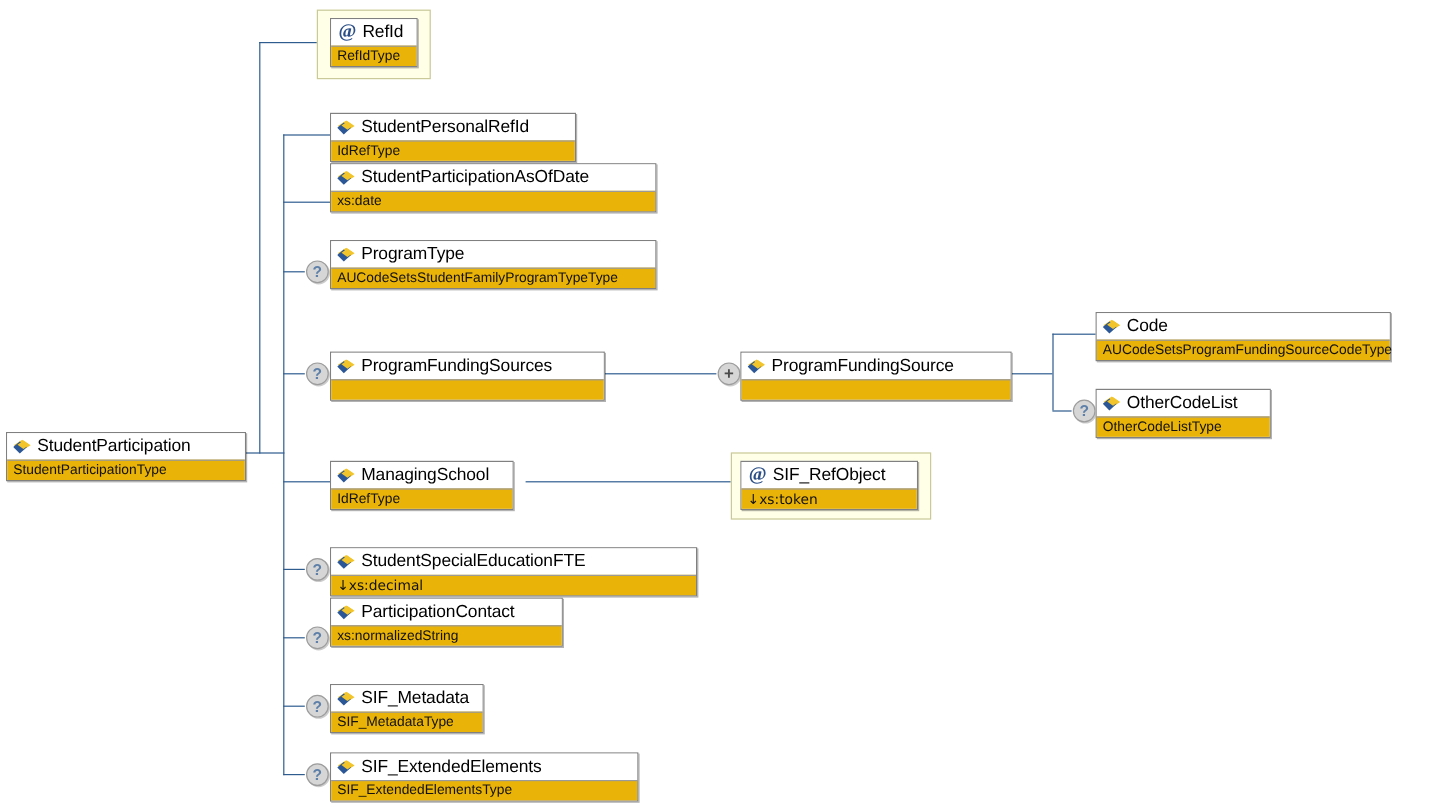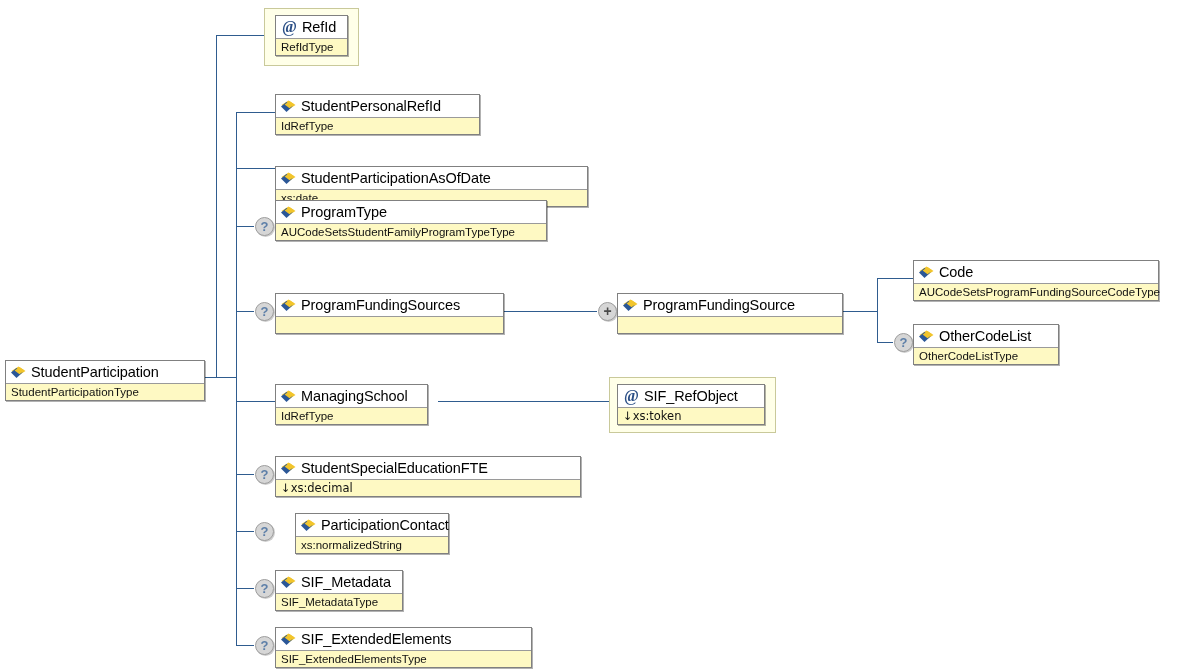--- a/index.html
+++ b/index.html
@@ -45,21 +45,21 @@
     white-space: nowrap;
   }
   .node .name-text {
     font-size: 14.5px;
     font-weight: normal;
     color: #000000;
     letter-spacing: -0.1px;
     line-height: 16px;
   }
   .node .type-row {
-    background: #fef9c3;
+    background: #eab308;
     border-top: 1px solid #9a9a9a;
     padding: 1px 5px 2px 5px;
     height: 17px;
     box-sizing: border-box;
     white-space: nowrap;
   }
   .node .type-text {
     font-size: 11.5px;
     color: #111111;
     line-height: 14px;
@@ -187,21 +187,21 @@
           <polygon points="8.5,1 13.5,4.6 8.5,8.2 3.6,4.6" fill="#f2c52c"></polygon>
         </svg>
       </span>
       <span class="name-text">StudentPersonalRefId</span>
     </div>
     <div class="type-row">
       <span class="type-text">IdRefType</span>
     </div>
   </div>
 
-  <div class="node" style="left:275px; top:166px; width:313px;">
+  <div class="node" style="left:275px; top:136px; width:272px;">
     <div class="name-row">
       <span class="icon icon-element">
         <svg width="15" height="13" viewBox="0 0 15 13">
           <polygon points="7.5,0.5 14.5,5 7.5,9.5 0.5,5" fill="#f2c52c"></polygon>
           <polygon points="5.5,2 11.5,6.5 5.5,12 0,6.5" fill="#2b5797"></polygon>
           <polygon points="8.5,1 13.5,4.6 8.5,8.2 3.6,4.6" fill="#f2c52c"></polygon>
         </svg>
       </span>
       <span class="name-text">StudentParticipationAsOfDate</span>
     </div>
@@ -271,21 +271,21 @@
         </svg>
       </span>
       <span class="name-text">StudentSpecialEducationFTE</span>
     </div>
     <div class="type-row">
       <span class="type-text down-arrow">↓xs:decimal</span>
     </div>
   </div>
 
   <div class="badge" style="left:255px; top:522px;"><span>?</span></div>
-  <div class="node" style="left:275px; top:513px; width:154px;margin-left:20px;">
+  <div class="node" style="left:275px; top:498px; width:194px;">
     <div class="name-row">
       <span class="icon icon-element">
         <svg width="15" height="13" viewBox="0 0 15 13">
           <polygon points="7.5,0.5 14.5,5 7.5,9.5 0.5,5" fill="#f2c52c"></polygon>
           <polygon points="5.5,2 11.5,6.5 5.5,12 0,6.5" fill="#2b5797"></polygon>
           <polygon points="8.5,1 13.5,4.6 8.5,8.2 3.6,4.6" fill="#f2c52c"></polygon>
         </svg>
       </span>
       <span class="name-text">ParticipationContact</span>
     </div>

